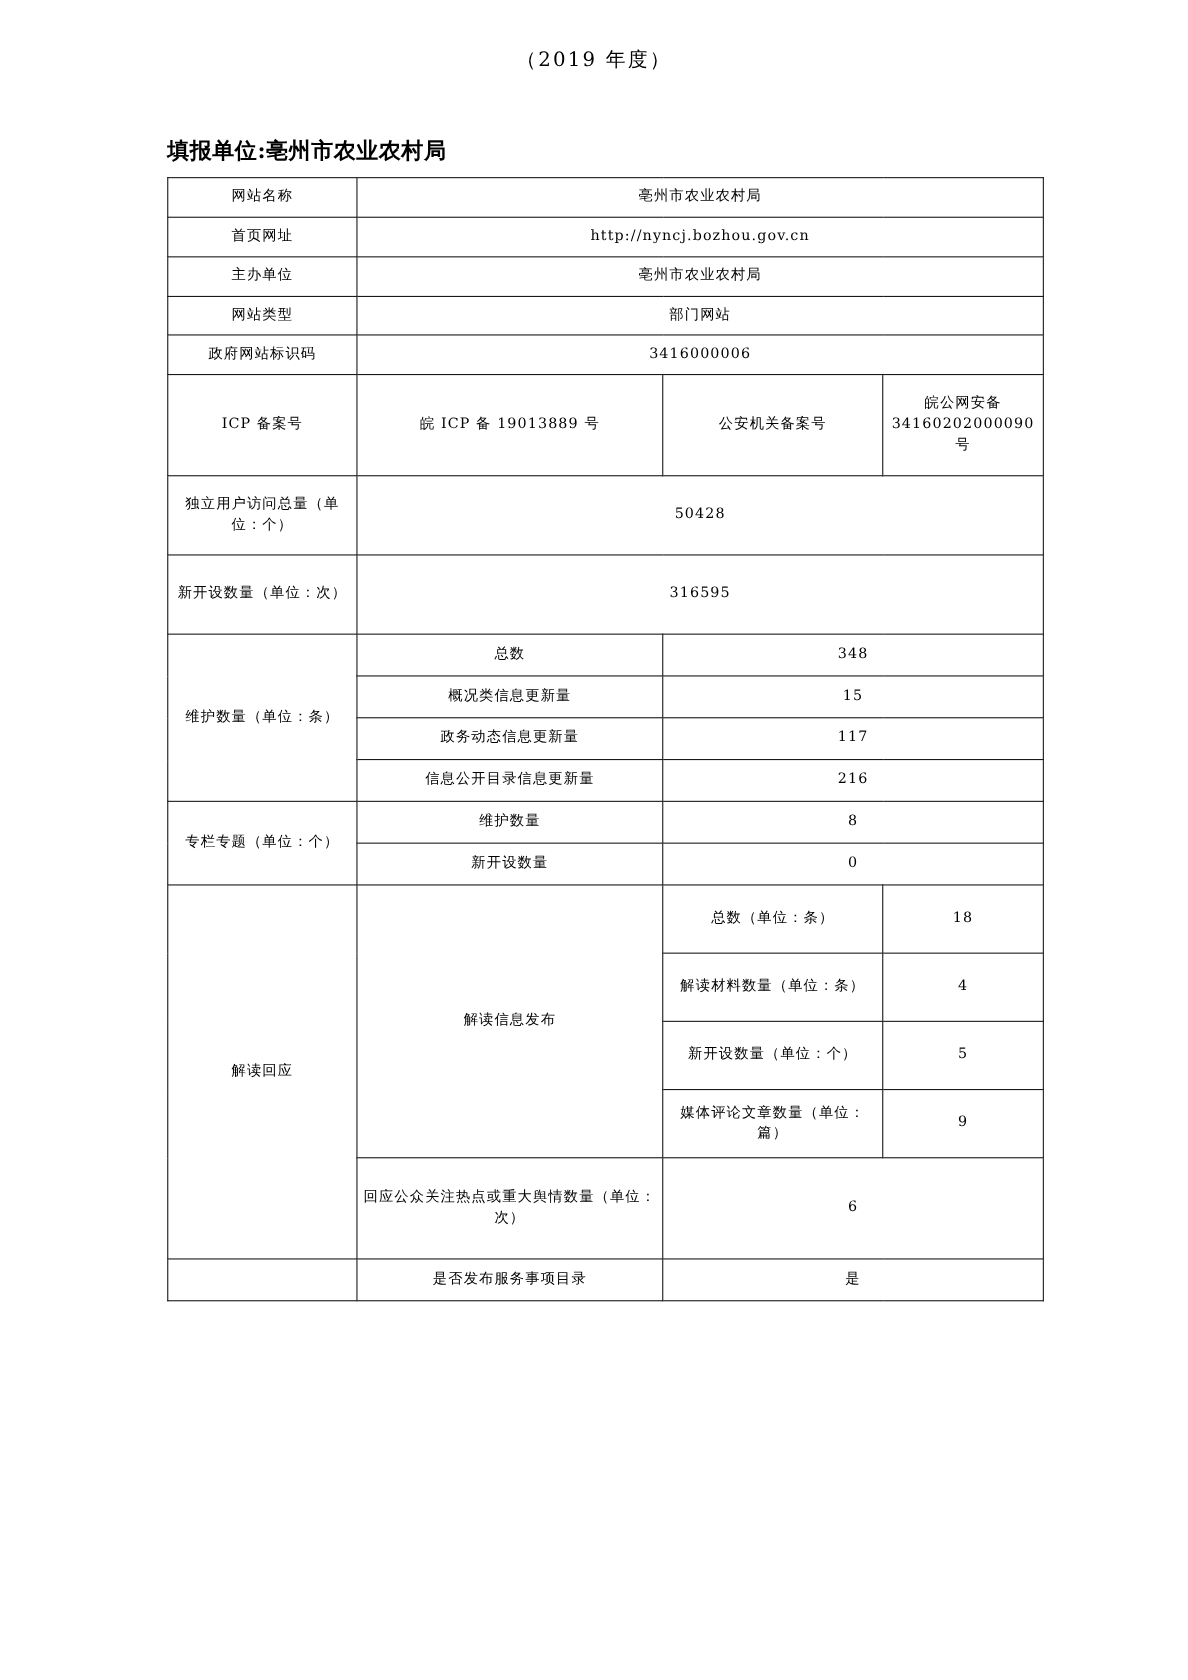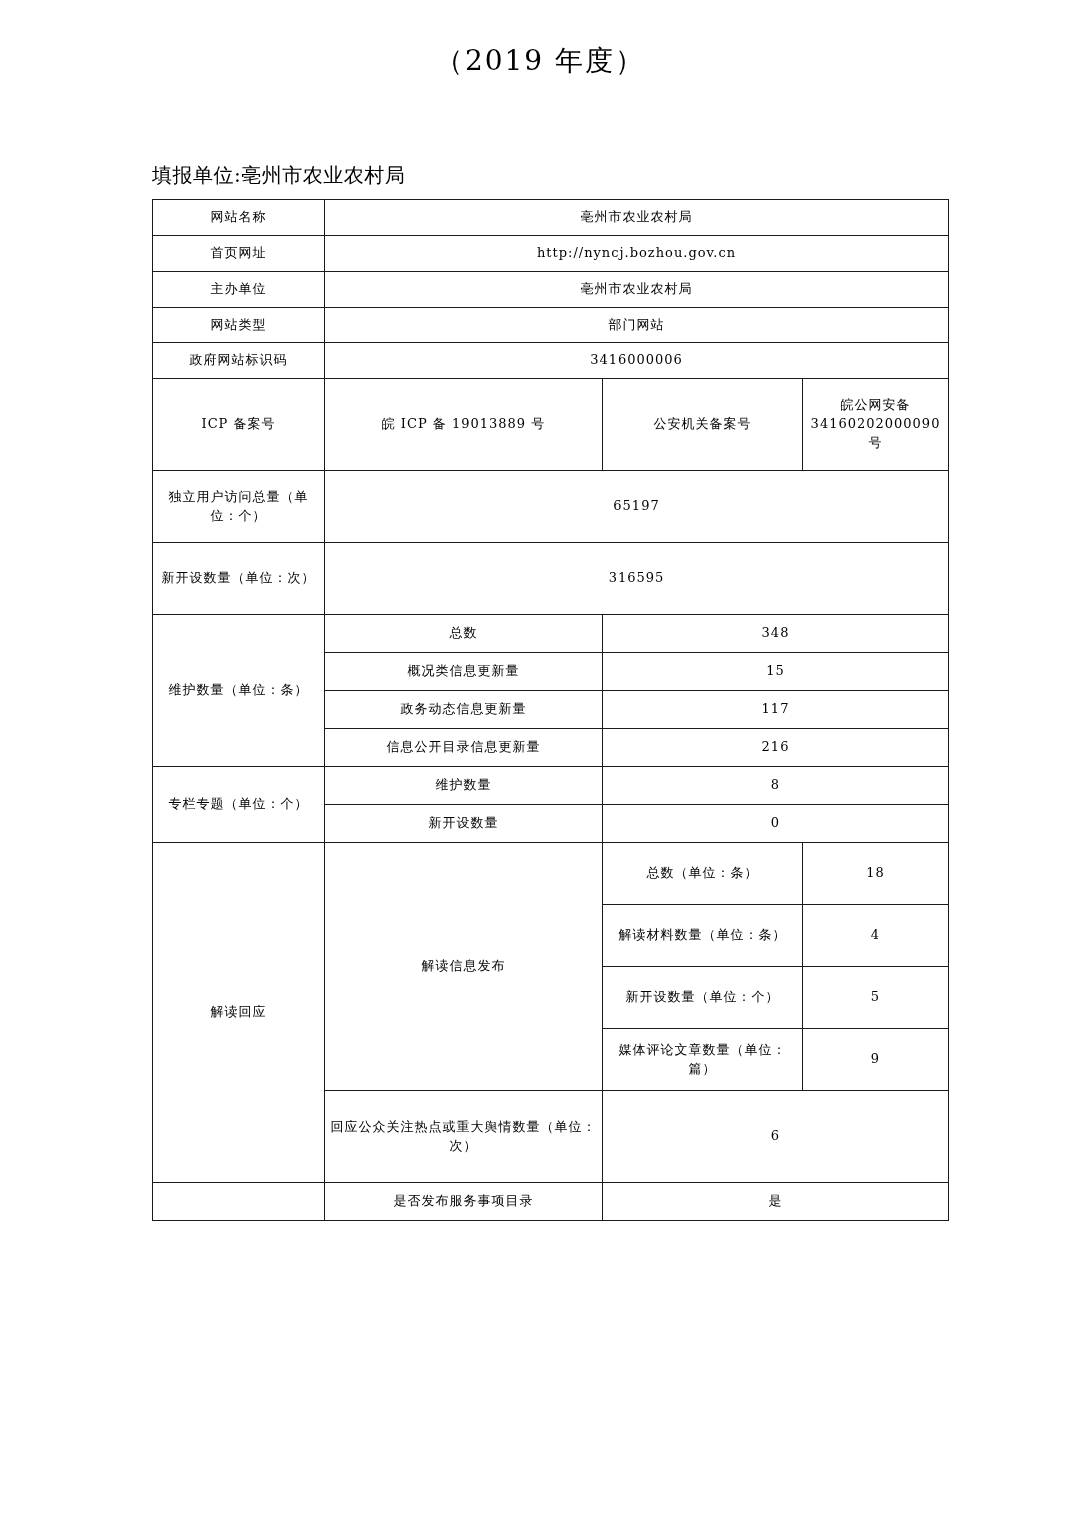--- a/index.html
+++ b/index.html
@@ -25,30 +25,30 @@
   .doc-title {
     text-align: center;
     font-size: 39px;
     font-weight: bold;
     letter-spacing: 3px;
     margin-top: 130px;
     font-family: "DejaVu Serif", "Liberation Serif", serif;
   }
   .doc-subtitle {
     text-align: center;
-    font-size: 28px;
+    font-size: 18px;
     margin-top: 42px;
     letter-spacing: 2px;
     font-family: "DejaVu Serif", "Liberation Serif", serif;
   }
   .unit-line {
-    margin-top: 82px;
+    margin-top: 58px;
     margin-left: 152px;
     font-size: 20px;
-    font-weight: normal;
+    font-weight: bold;
     letter-spacing: 0.5px;
     font-family: "DejaVu Serif", "Liberation Serif", serif;
   }
   table.report {
     border-collapse: collapse;
     margin-left: 152px;
     margin-top: 10px;
     width: 796px;
     table-layout: fixed;
   }
@@ -115,21 +115,21 @@
         <td colspan="3" class="num">3416000006</td>
       </tr>
       <tr style="height:92px">
         <td class="label">ICP 备案号</td>
         <td class="label">皖 ICP 备 19013889 号</td>
         <td class="label">公安机关备案号</td>
         <td class="label">皖公网安备 34160202000090 号</td>
       </tr>
       <tr style="height:72px">
         <td class="label">独立用户访问总量（单位：个）</td>
-        <td colspan="3" class="num">65197</td>
+        <td colspan="3" class="num">50428</td>
       </tr>
       <tr style="height:72px">
         <td class="label">新开设数量（单位：次）</td>
         <td colspan="3" class="num">316595</td>
       </tr>
 
       <tr class="h-row">
         <td class="label" rowspan="4">维护数量（单位：条）</td>
         <td class="label">总数</td>
         <td colspan="2" class="num">348</td>

